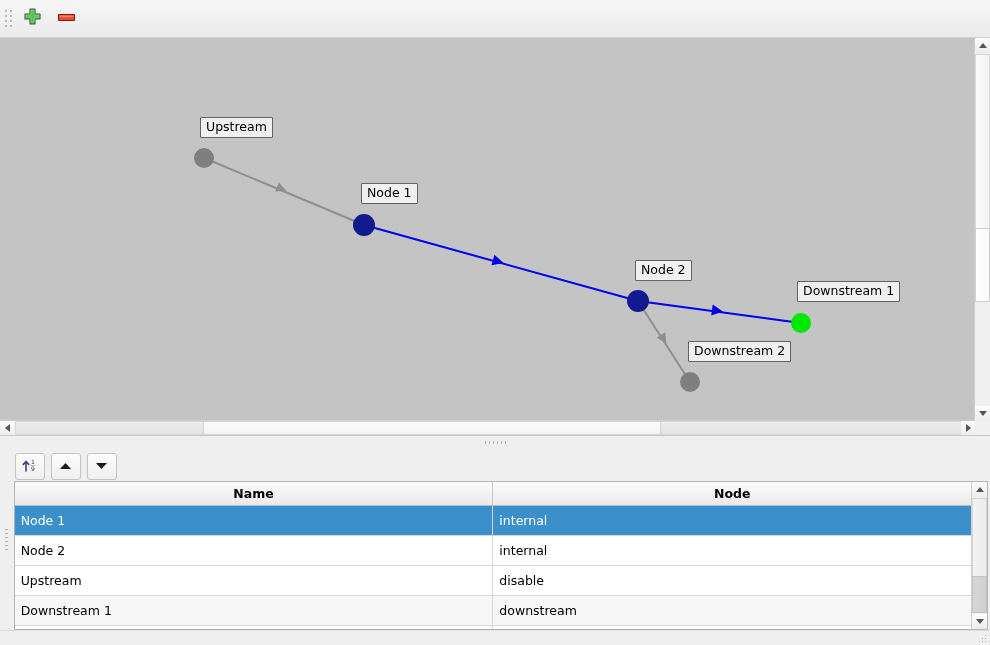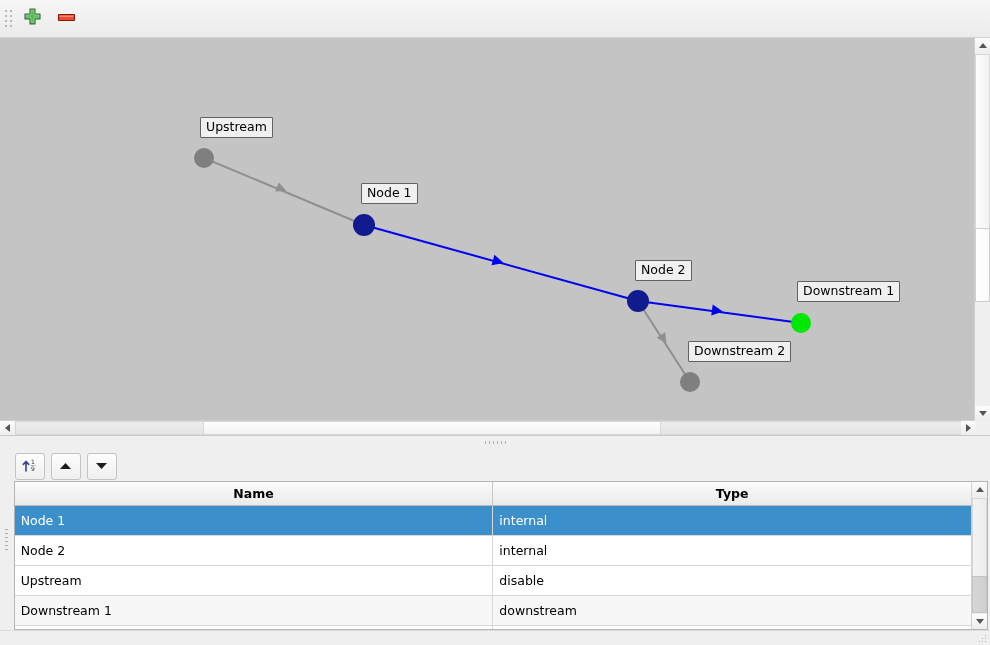--- a/index.html
+++ b/index.html
@@ -487,21 +487,21 @@
 
       <div class="table-box">
         <table class="grid bold-head">
           <colgroup>
               <col style="width:50%">
               <col style="width:50%">
             </colgroup>
           <thead>
             <tr>
               <th>Name</th>
-              <th>Type</th>
+              <th>Node</th>
             </tr>
           </thead>
           <tbody>
             <tr class="sel">
               <td>Node 1</td>
               <td>internal</td>
             </tr>
             <tr>
               <td>Node 2</td>
               <td>internal</td>

